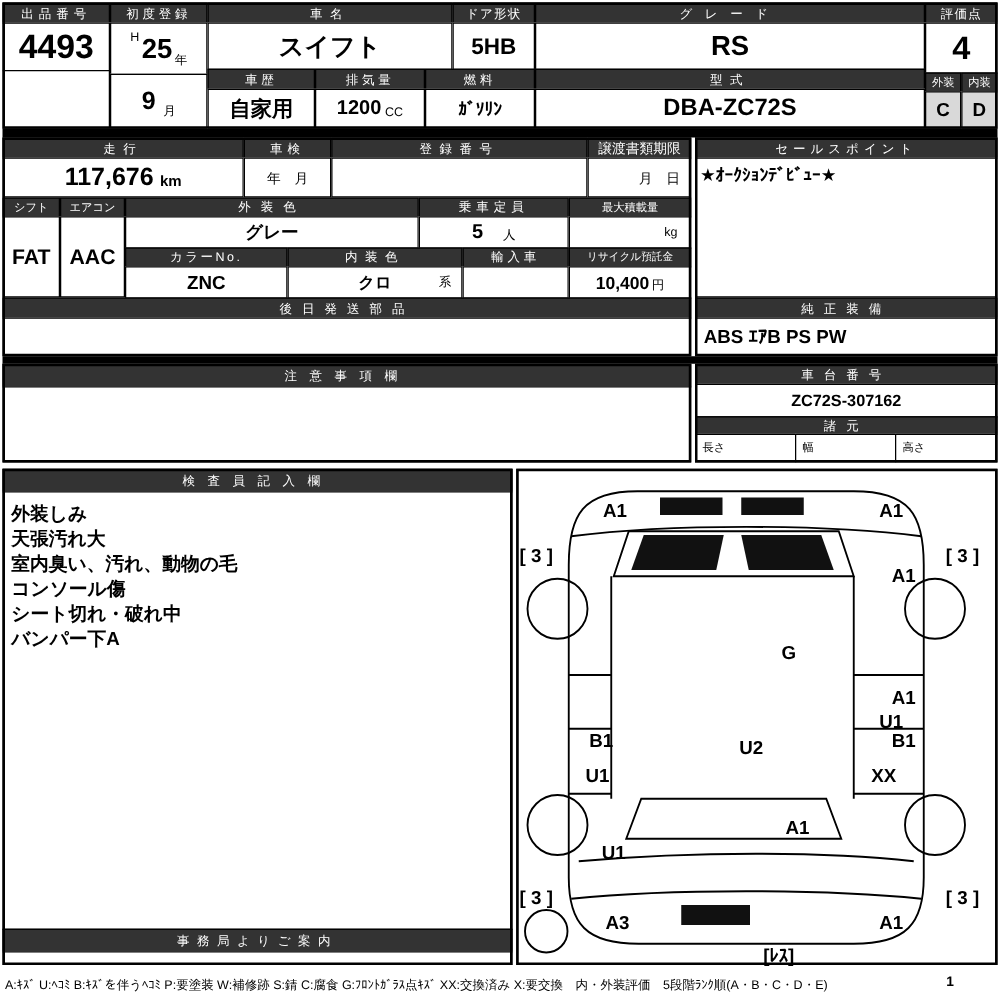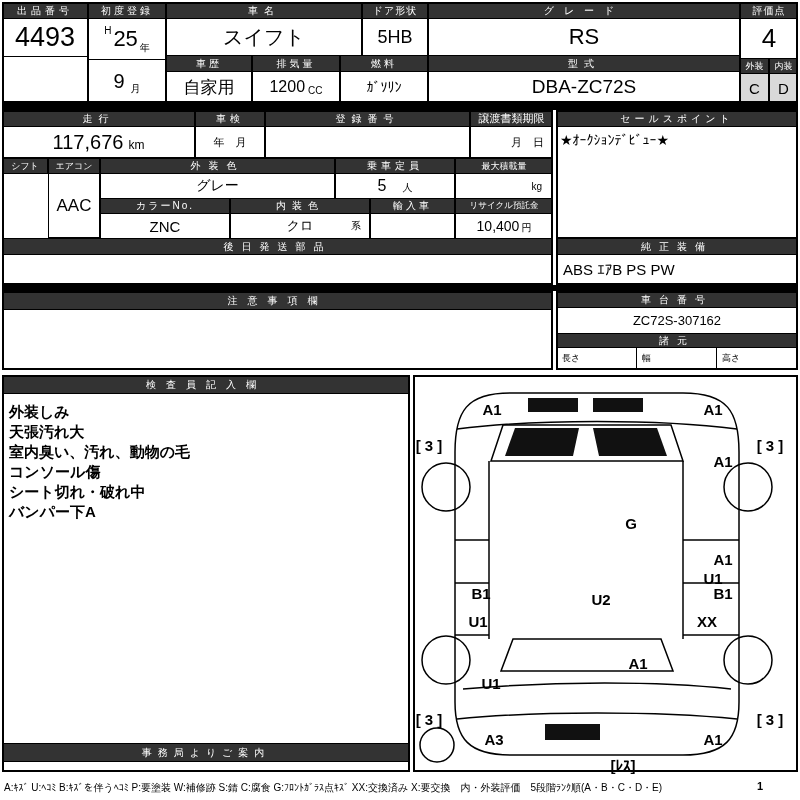--- a/index.html
+++ b/index.html
@@ -1,21 +1,21 @@
 <!DOCTYPE html>
 <html><head>
 <meta charset="utf-8">
 <style>
   * { margin:0; padding:0; box-sizing:border-box; }
   html,body { background:#fff; }
   body { font-family:"Liberation Sans","DejaVu Sans",sans-serif; color:#000; }
   .sheet { position:relative; width:800px; height:800px; background:#fff; overflow:hidden; }
   .c { position:absolute; background:#fff; border:1px solid #000; display:flex; align-items:center; justify-content:center; overflow:hidden; white-space:nowrap; }
   .h { background:#333; color:#fff; font-size:10px; letter-spacing:1px; }
-  .v { font-weight:normal;text-align:center; }
+  .v { font-weight:bold;text-align:center; }
   .unit { font-size:10px; font-weight:normal; }
   .ls3 { letter-spacing:3px; }
   .ls4 { letter-spacing:4px; }
   .ls6 { letter-spacing:6px; }
   .ls8 { letter-spacing:8px; }
   .ls10 { letter-spacing:10px; }
   .outline { position:absolute; border:2px solid #000; pointer-events:none; background:transparent; }
   .band { position:absolute; background:#000; }
   .mark { position:absolute; transform:translate(-50%,-50%); font-weight:bold; font-size:15px; white-space:nowrap; }
   .note-line { font-size:15px; font-weight:bold; line-height:20px; }
@@ -83,20 +83,21 @@
   <div class="c h ls4" style="left:195px;top:110px;width:70px;height:17px">車検</div>
   <div class="c" style="left:195px;top:126px;width:70px;height:32px;font-size:11px">年　月</div>
 
   <div class="c h ls6" style="left:265px;top:110px;width:205px;height:17px">登録番号</div>
   <div class="c" style="left:265px;top:126px;width:205px;height:32px"></div>
 
   <div class="c h" style="left:470px;top:110px;width:83px;height:17px;font-size:11px;letter-spacing:0">譲渡書類期限</div>
   <div class="c" style="left:470px;top:126px;width:83px;height:32px;font-size:11px;justify-content:flex-end;padding-right:8px">月　日</div>
 
   <div class="c h" style="left:2px;top:158px;width:46px;height:16px;font-size:9px;letter-spacing:0">シフト</div>
+  <div class="c v" style="left:2px;top:173px;width:46px;height:65px;font-size:17px">FAT</div>
 
   <div class="c h" style="left:48px;top:158px;width:52px;height:16px;font-size:9px;letter-spacing:0">エアコン</div>
   <div class="c v" style="left:48px;top:173px;width:52px;height:65px;font-size:17px">AAC</div>
 
   <div class="c h ls8" style="left:100px;top:158px;width:235px;height:16px">外装色</div>
   <div class="c v" style="left:100px;top:173px;width:235px;height:26px;font-size:14px">グレー</div>
 
   <div class="c h ls4" style="left:335px;top:158px;width:120px;height:16px">乗車定員</div>
   <div class="c" style="left:335px;top:173px;width:120px;height:26px;gap:16px">
     <span class="v" style="font-size:16px">5</span>

